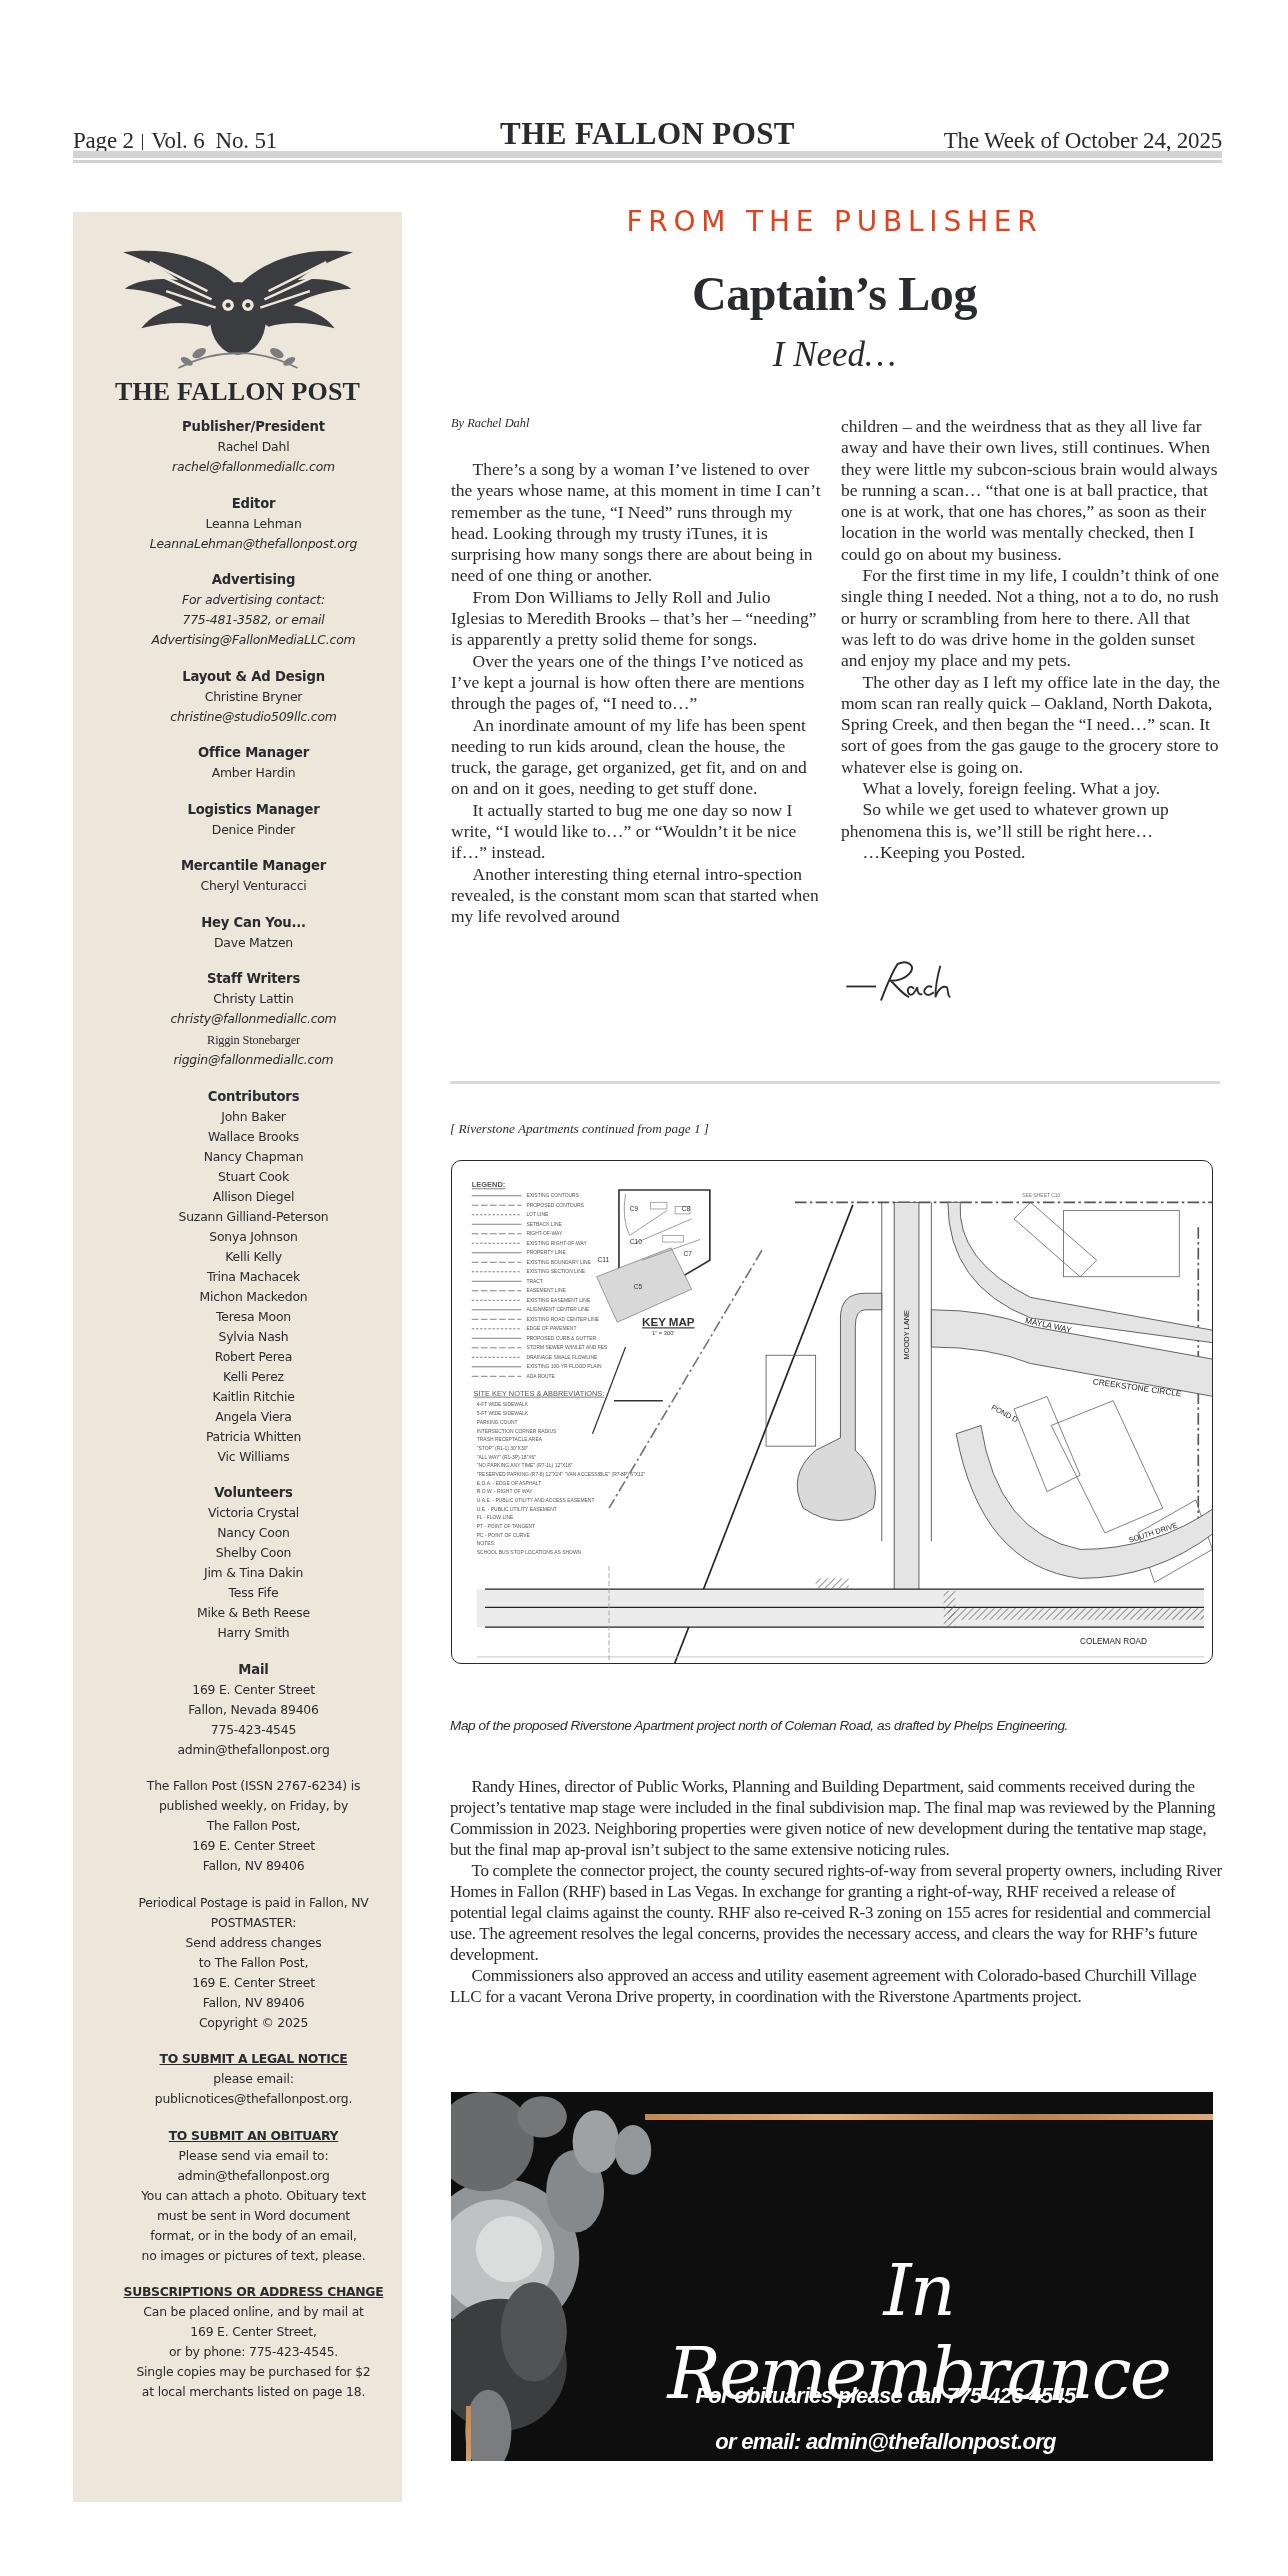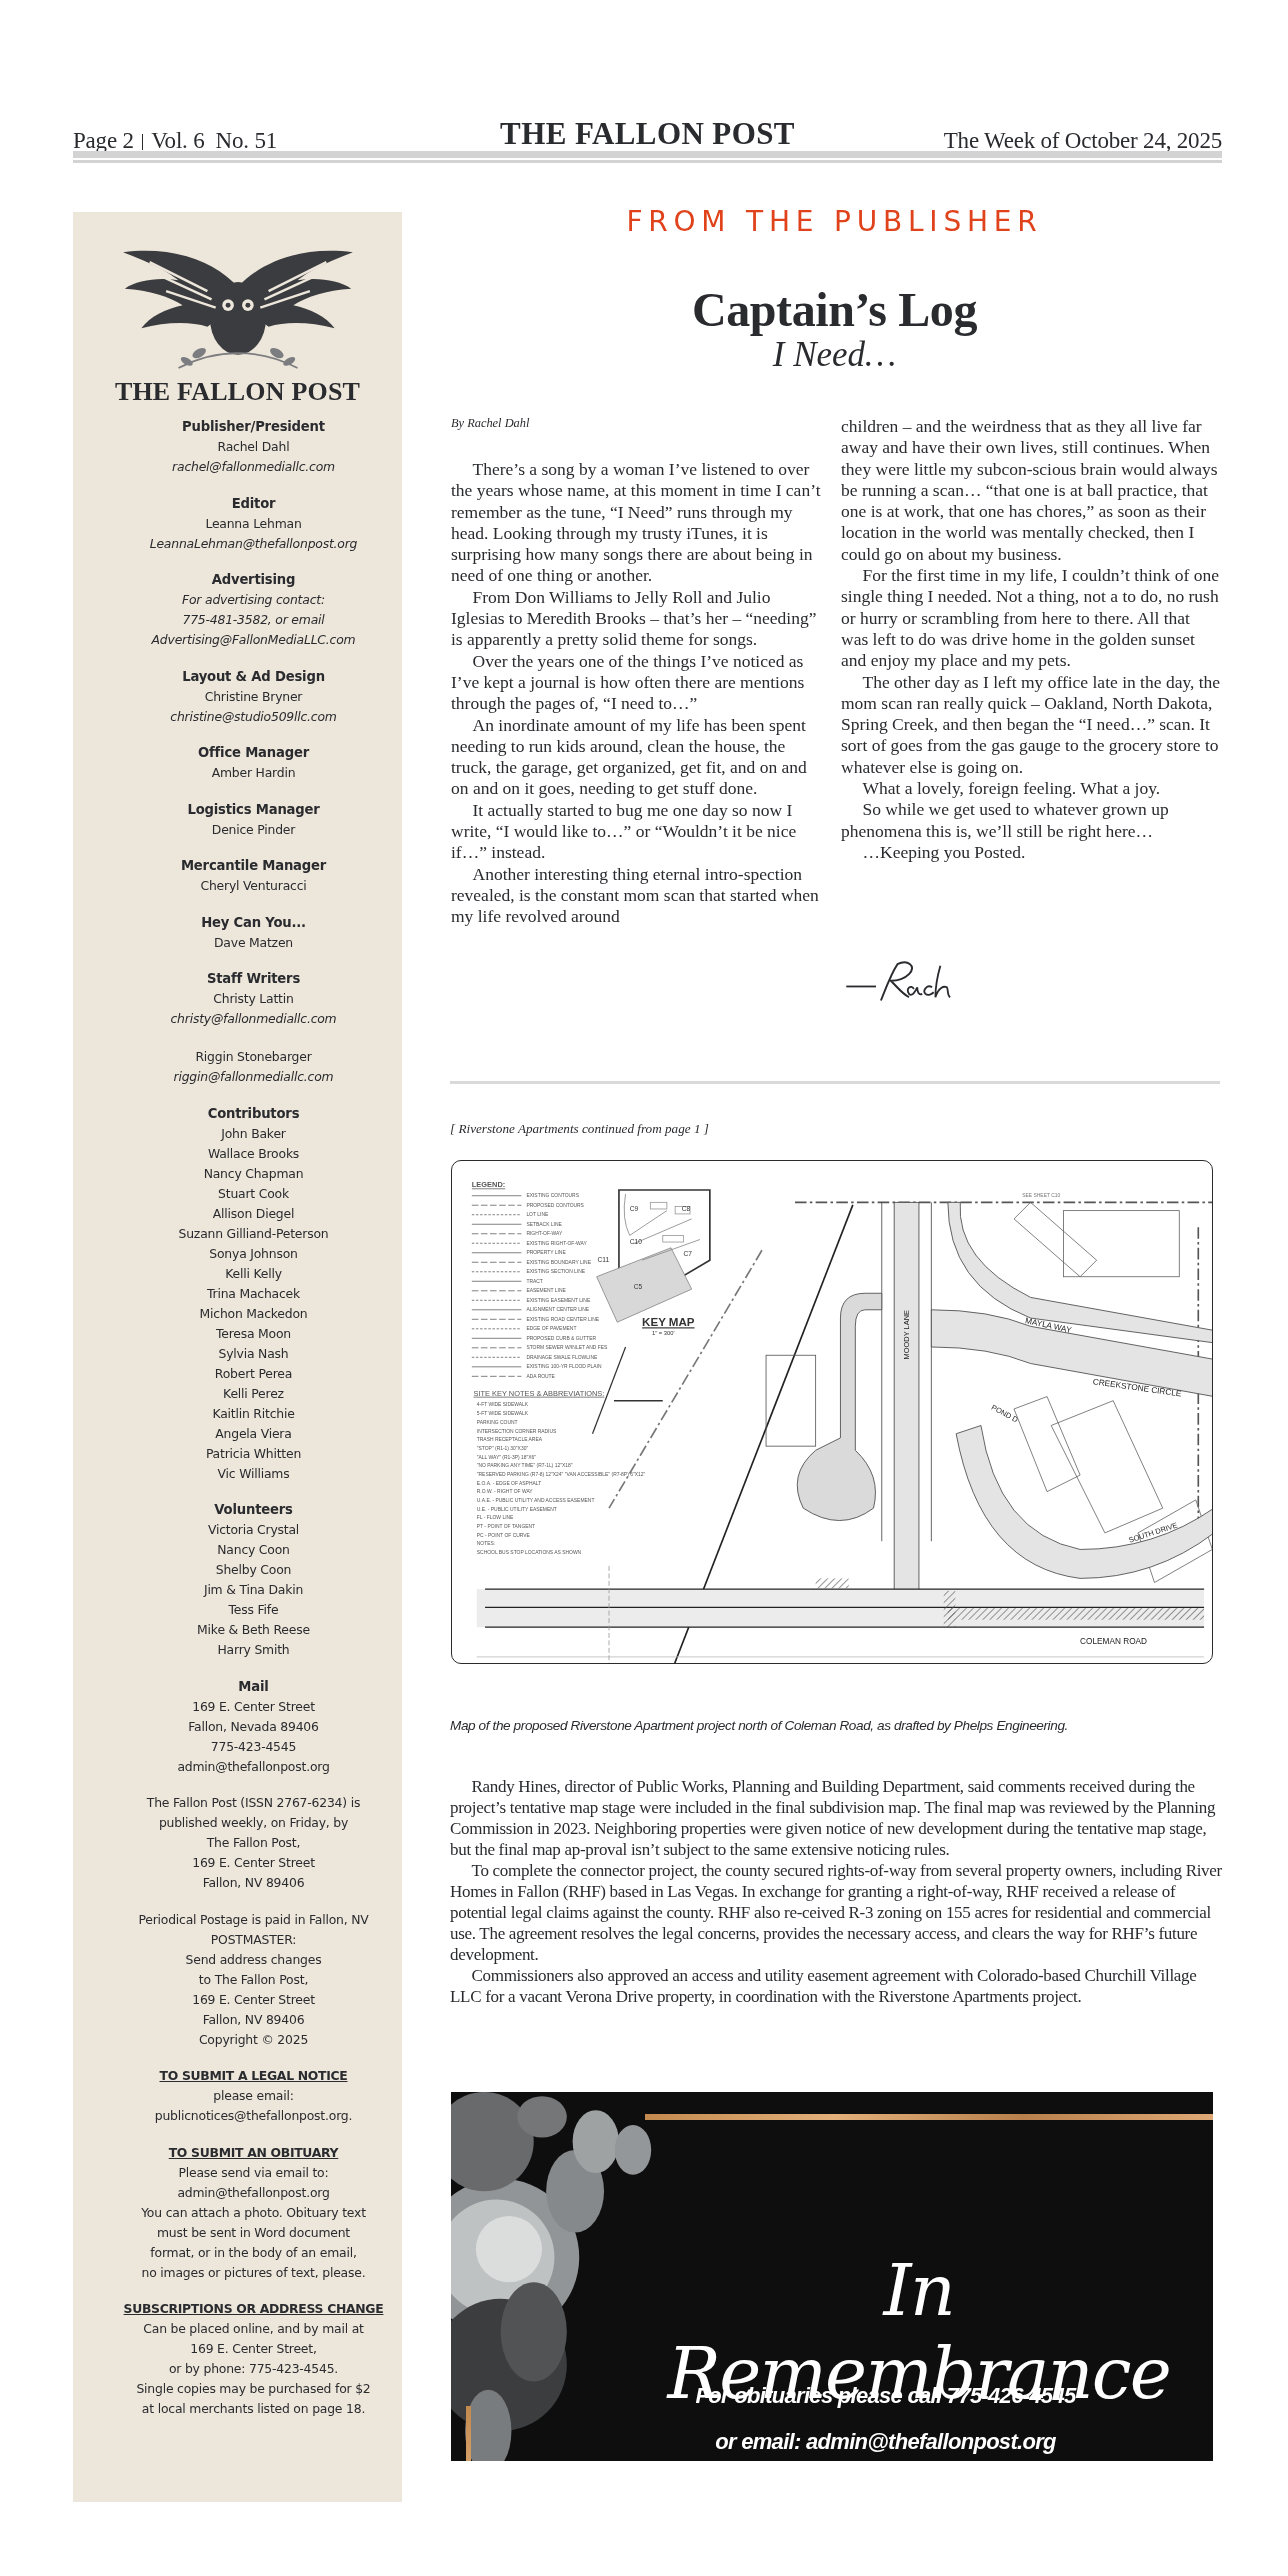--- a/index.html
+++ b/index.html
@@ -18,26 +18,26 @@
 
   
   .sidebar { position: absolute; left: 73px; top: 212px; width: 329px; height: 2290px; background: #ede6da; text-align: center; font-family: "DejaVu Sans", sans-serif; color: #2a2b2f; }
   .owl { position: absolute; left: 26.5px; top: 16.5px; width: 276px; height: 149px; }
   .side-brand { position: absolute; left: 0; right: 0; top: 165px; font-family: "Liberation Serif", serif; font-weight: bold; font-size: 26px; letter-spacing: 0.2px; }
   .side-content { position: absolute; left: 0; right: 0; top: 205px; }
   .sblock { margin-bottom: 16.5px; padding-left: 32px; }
   .sblock .role { font-weight: bold; font-size: 13.2px; line-height: 20px; letter-spacing: -0.2px; }
   .sblock .line { font-size: 12.4px; line-height: 20px; letter-spacing: -0.2px; }
   .sblock .em { font-style: italic; font-size: 12.4px; line-height: 20px; letter-spacing: -0.2px; }
-  .sblock .sub { margin-top: 18px; }
+  .sblock .sub { margin-top: 1px; font-family: Liberation Serif, serif; }
   .sblock .uhead { font-weight: bold; font-size: 12.4px; line-height: 20px; text-decoration: underline; letter-spacing: -0.3px; }
 
   
   .kicker { position: absolute; left: 446px; width: 777px; top: 205px; text-align: center; font-family: "DejaVu Sans", sans-serif; font-size: 28px; color: #e0421b; letter-spacing: 5.8px; font-weight: normal; }
-  .headline { position: absolute; left: 446px; width: 777px; top: 266px; text-align: center; font-family: "Liberation Serif", serif; font-weight: bold; font-size: 48px; color: #2a2b2f; letter-spacing: -0.4px; margin-top: 16px; }
+  .headline { position: absolute; left: 446px; width: 777px; top: 266px; text-align: center; font-family: "Liberation Serif", serif; font-weight: bold; font-size: 48px; color: #2a2b2f; letter-spacing: -0.4px; }
   .deck { position: absolute; left: 446px; width: 777px; top: 335px; text-align: center; font-family: "Liberation Serif", serif; font-style: italic; font-size: 35px; color: #2a2b2f; }
   .byline { position: absolute; left: 451px; top: 416px; font-family: "Liberation Serif", serif; font-style: italic; font-size: 12.4px; color: #2a2b2f; }
   .col { position: absolute; font-family: "Liberation Serif", serif; font-size: 17.5px; line-height: 21.3px; color: #2a2b2f; }
   .col-a { left: 451px; top: 459px; width: 372px; }
   .col-b { left: 841px; top: 416px; width: 380px; }
   .col p { text-indent: 21.5px; }
   .col p.noindent { text-indent: 0; }
   .signature { position: absolute; left: 843px; top: 959px; width: 132px; height: 50px; }
 
   .section-rule { position: absolute; left: 450px; top: 1081px; width: 770px; height: 3.3px; background: #d9d9d9; }

